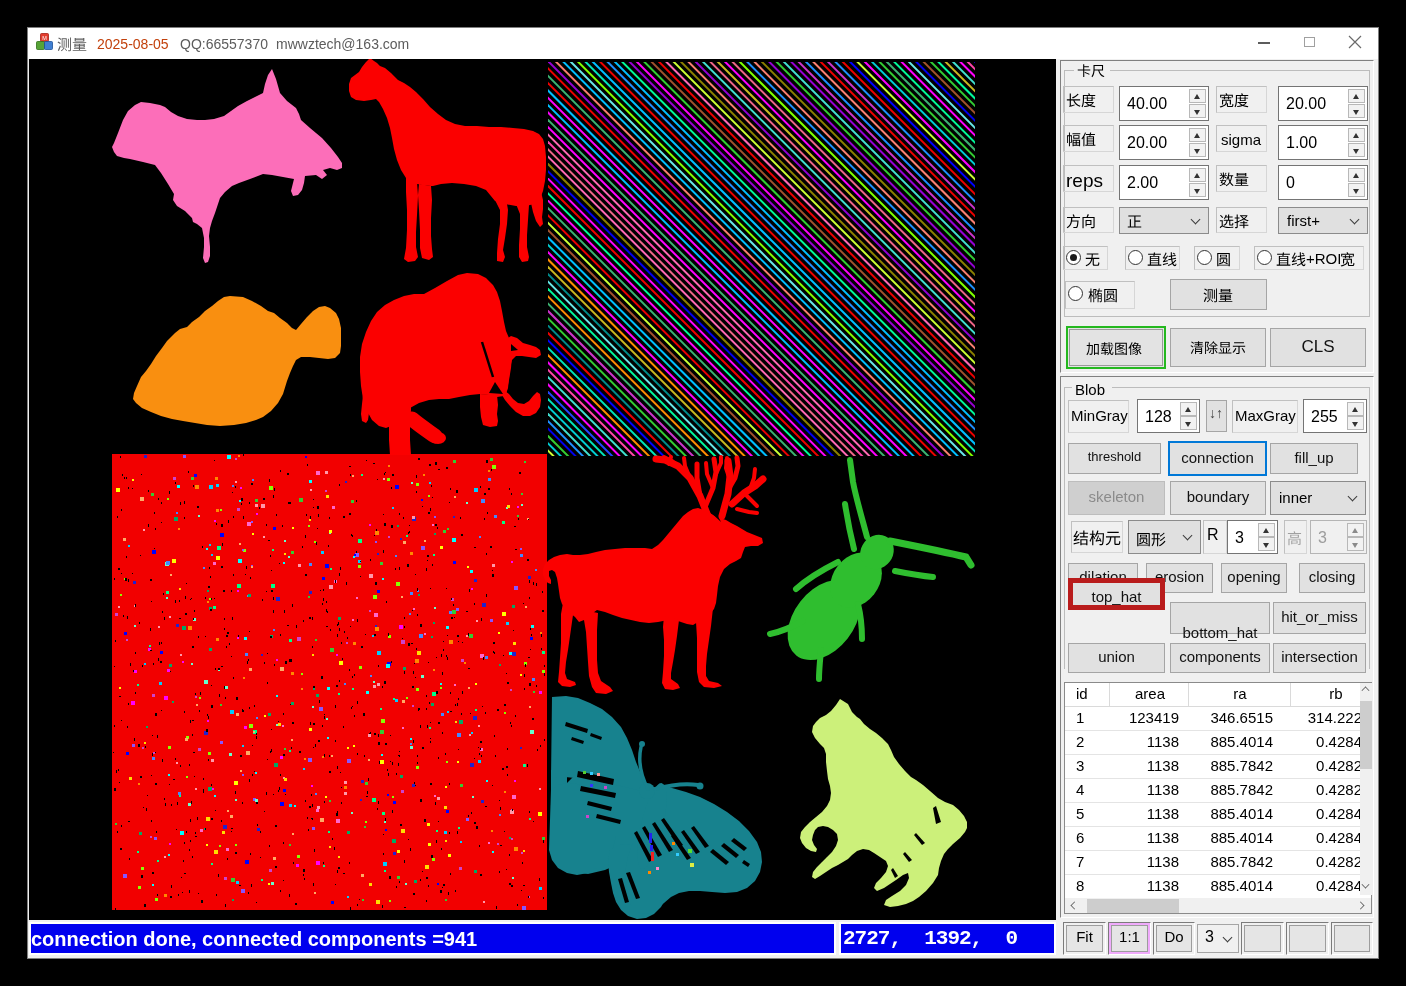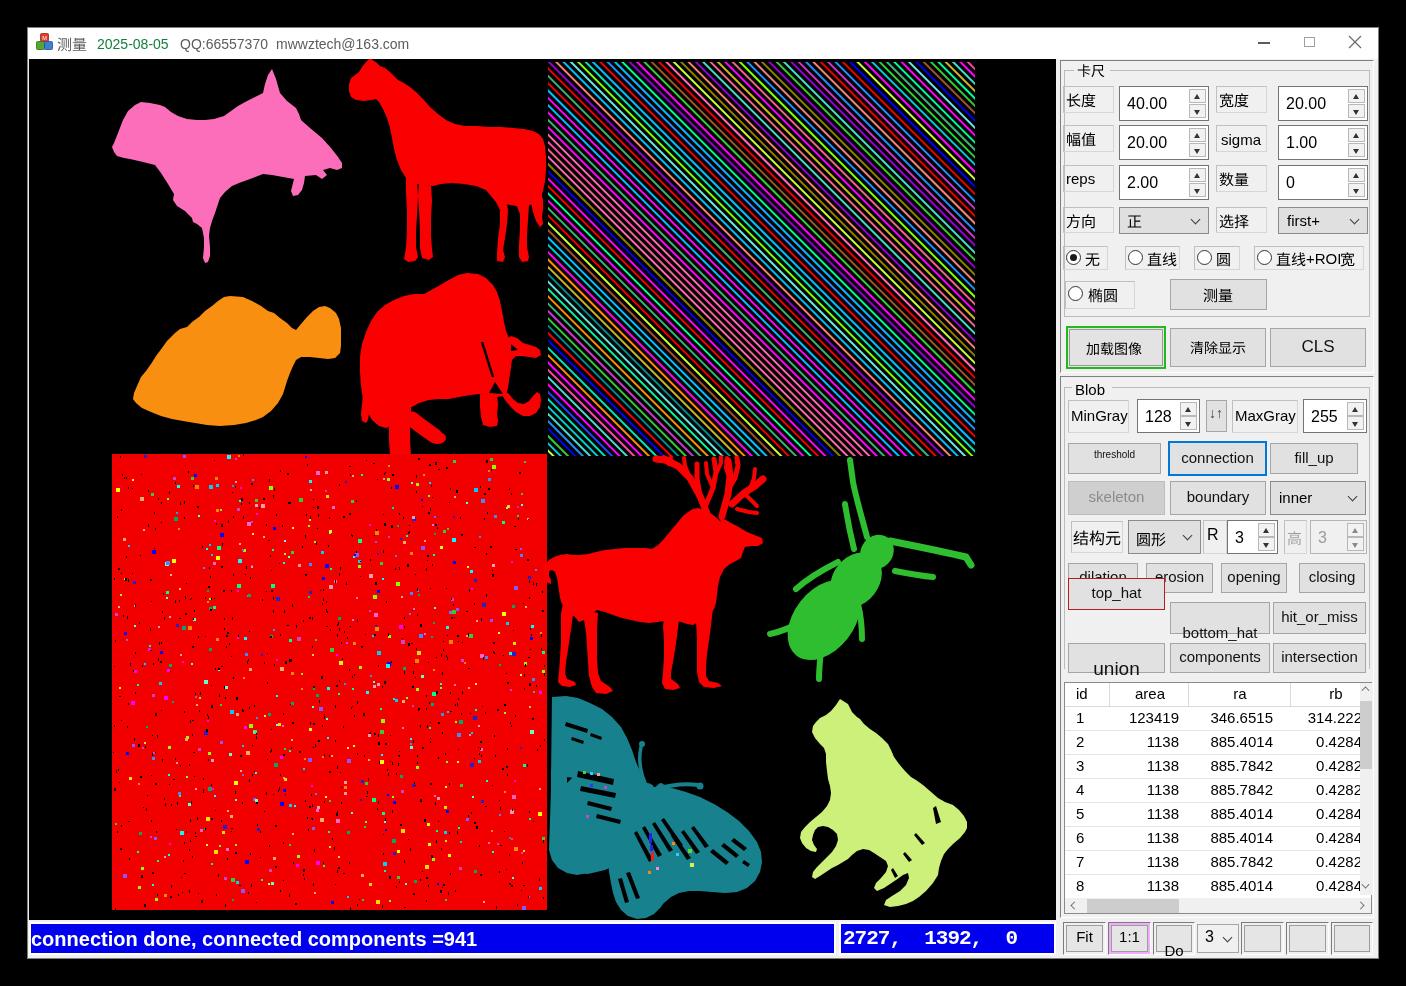--- a/index.html
+++ b/index.html
@@ -13,21 +13,21 @@
 .radio{position:absolute;width:15px;height:15px;border-radius:50%;background:#fff;border:1px solid #333}
 </style></head><body>
 <div class="a" style="left:27px;top:27px;width:1352px;height:932px;background:#f0f0f0;border:1px solid #7e7e7e"></div>
 <div class="a" style="left:28px;top:28px;width:1350px;height:31px;background:#fff"></div>
 <svg class="a" style="left:36px;top:33px" width="18" height="18" viewBox="0 0 18 18">
 <rect x="4.5" y="0.5" width="8" height="8" rx="1" fill="#e23c2e" stroke="#a32014" stroke-width="0.8"></rect>
 <rect x="0.5" y="8.5" width="8" height="8" rx="1" fill="#56a336" stroke="#2e6e18" stroke-width="0.8"></rect>
 <rect x="8.5" y="8.5" width="8" height="8" rx="1" fill="#3f7fd2" stroke="#1c4f96" stroke-width="0.8"></rect>
 <text x="8.6" y="6.7" font-size="5.5" fill="#fff" text-anchor="middle" font-family="Liberation Sans">M</text>
 </svg>
-<div class="a" style="left:97px;top:36px;font-size:14px;color:#15803d">2025-08-05</div>
+<div class="a" style="left:97px;top:36px;font-size:14px;color:#c2410c">2025-08-05</div>
 <div class="a" style="left:180px;top:36px;font-size:14px;color:#5c5c5c">QQ:66557370</div>
 <div class="a" style="left:276px;top:36px;font-size:14px;color:#5c5c5c">mwwztech@163.com</div>
 <div class="a" style="left:1258px;top:42px;width:12px;height:1.5px;background:#5c5c5c"></div>
 <div class="a" style="left:1304px;top:37px;width:11px;height:10px;border:1.2px solid #a0a0a0"></div>
 <svg class="a" style="left:1348px;top:35px" width="14" height="14" viewBox="0 0 14 14">
 <path d="M1,1 L13,13 M13,1 L1,13" stroke="#6a6a6a" stroke-width="1.2"></path>
   </svg>
 <div class="a" style="left:29px;top:59px;width:1027px;height:861px;background:#000;overflow:hidden">
     <svg class="a" style="left:0;top:0" width="1027" height="861" viewBox="29 59 1027 861">
       <rect x="112" y="454" width="435" height="456" fill="#f20000"></rect>
@@ -1612,21 +1612,21 @@
   </div>
 <div class="a" style="left:1278px;top:165px;width:90px;height:35px;background:#fff;border:1px solid #747474">
     <div style="position:absolute;left:7px;top:8px;font-size:16px;color:#000">0</div>
     <div class="spin" style="right:2px;top:2px;width:17px;height:14px">
       <div class="tup" style="left:4px;top:4px;"></div>
     </div>
     <div class="spin" style="right:2px;bottom:2px;width:17px;height:14px">
       <div class="tdn" style="left:4px;top:5px;"></div>
     </div>
   </div>
-<div class="a" style="left:1066px;top:170px;font-size:15px;color:#000">reps</div>
+<div class="a" style="left:1066px;top:170px;font-size:19px;color:#000">reps</div>
 <div class="a" style="left:1221px;top:131px;font-size:15px;color:#000">sigma</div>
 <div class="lbl" style="left:1063px;top:207px;width:51px;height:26px"></div>
 <div class="lbl" style="left:1216px;top:207px;width:51px;height:26px"></div>
 <div class="a" style="left:1119px;top:207px;width:90px;height:27px;background:#e0e0e0;border:1px solid #8b8b8b">
     <div class="chev" style="right:9px;top:8px"></div>
   </div>
 <div class="a" style="left:1278px;top:207px;width:90px;height:27px;background:#e0e0e0;border:1px solid #8b8b8b">
     <div style="position:absolute;left:8px;top:4px;font-size:15px;color:#000">first+</div>
     <div class="chev" style="right:9px;top:8px"></div>
   </div>
@@ -1670,21 +1670,21 @@
 <div class="a" style="left:1235px;top:407px;font-size:15px;color:#000">MaxGray</div>
 <div class="a" style="left:1303px;top:399px;width:64px;height:34px;background:#fff;border:1px solid #747474">
     <div style="position:absolute;left:7px;top:8px;font-size:16px;color:#000">255</div>
     <div class="spin" style="right:2px;top:2px;width:17px;height:14px">
       <div class="tup" style="left:4px;top:4px;"></div>
     </div>
     <div class="spin" style="right:2px;bottom:2px;width:17px;height:14px">
       <div class="tdn" style="left:4px;top:5px;"></div>
     </div>
   </div>
-<div class="btn" style="left:1068px;top:443px;width:93px;height:31px;background:#e1e1e1;border:1px solid #a5a5a5;color:#111;font-size:10px;padding-top:5px">threshold</div>
+<div class="btn" style="left:1068px;top:443px;width:93px;height:31px;background:#e1e1e1;border:1px solid #a5a5a5;color:#111;font-size:13px;padding-top:5px">threshold</div>
 <div class="btn" style="left:1168px;top:441px;width:99px;height:35px;background:#e1e1e1;border:2px solid #0078d7;color:#111;font-size:15px;padding-top:6px">connection</div>
 <div class="btn" style="left:1270px;top:443px;width:88px;height:31px;background:#e1e1e1;border:1px solid #a5a5a5;color:#111;font-size:15px;padding-top:5px">fill_up</div>
 <div class="btn" style="left:1068px;top:481px;width:97px;height:34px;background:#cfcfcf;border:1px solid #bdbdbd;color:#8b8b8b;font-size:15px;padding-top:6px">skeleton</div>
 <div class="btn" style="left:1170px;top:481px;width:96px;height:34px;background:#e1e1e1;border:1px solid #a5a5a5;color:#111;font-size:15px;padding-top:6px">boundary</div>
 <div class="a" style="left:1270px;top:481px;width:96px;height:34px;background:#e0e0e0;border:1px solid #8b8b8b">
     <div style="position:absolute;left:8px;top:7px;font-size:15px;color:#000">inner</div>
     <div class="chev" style="right:9px;top:11px"></div>
   </div>
 <div class="lbl" style="left:1071px;top:521px;width:52px;height:32px"></div>
 <div class="a" style="left:1128px;top:520px;width:73px;height:34px;background:#e0e0e0;border:1px solid #8b8b8b">
@@ -1708,24 +1708,24 @@
       <div class="tup" style="left:4px;top:4px;border-bottom-color:#8a8a8a"></div>
     </div>
     <div class="spin" style="right:2px;bottom:2px;width:17px;height:14px">
       <div class="tdn" style="left:4px;top:5px;border-top-color:#8a8a8a"></div>
     </div>
   </div>
 <div class="btn" style="left:1068px;top:563px;width:70px;height:30px;background:#e1e1e1;border:1px solid #a5a5a5;color:#111;font-size:15px;padding-top:4px">dilation</div>
 <div class="btn" style="left:1146px;top:563px;width:67px;height:30px;background:#e1e1e1;border:1px solid #a5a5a5;color:#111;font-size:15px;padding-top:4px">erosion</div>
 <div class="btn" style="left:1221px;top:563px;width:66px;height:30px;background:#e1e1e1;border:1px solid #a5a5a5;color:#111;font-size:15px;padding-top:4px">opening</div>
 <div class="btn" style="left:1299px;top:563px;width:66px;height:30px;background:#e1e1e1;border:1px solid #a5a5a5;color:#111;font-size:15px;padding-top:4px">closing</div>
-<div class="btn" style="left:1068px;top:578px;width:97px;height:32px;background:#e1e1e1;border:1px solid #b91c1c;color:#111;font-size:15px;padding-top:5px">top_hat</div>
+<div class="btn" style="left:1068px;top:578px;width:97px;height:32px;background:#e1e1e1;border:5px solid #b91c1c;color:#111;font-size:15px;padding-top:5px">top_hat</div>
 <div class="btn" style="left:1170px;top:602px;width:100px;height:32px;background:#e1e1e1;border:1px solid #a5a5a5;color:#111;font-size:15px;padding-top:21px">bottom_hat</div>
 <div class="btn" style="left:1273px;top:602px;width:93px;height:32px;background:#e1e1e1;border:1px solid #a5a5a5;color:#111;font-size:15px;padding-top:5px">hit_or_miss</div>
-<div class="btn" style="left:1068px;top:643px;width:97px;height:30px;background:#e1e1e1;border:1px solid #a5a5a5;color:#111;font-size:19px;padding-top:14px">union</div>
+<div class="btn" style="left:1068px;top:643px;width:97px;height:30px;background:#e1e1e1;border:1px solid #a5a5a5;color:#111;font-size:15px;padding-top:4px">union</div>
 <div class="btn" style="left:1170px;top:643px;width:100px;height:30px;background:#e1e1e1;border:1px solid #a5a5a5;color:#111;font-size:15px;padding-top:4px">components</div>
 <div class="btn" style="left:1273px;top:643px;width:93px;height:30px;background:#e1e1e1;border:1px solid #a5a5a5;color:#111;font-size:15px;padding-top:4px">intersection</div>
 <div class="a" style="left:1064px;top:682px;width:308px;height:232px;background:#fff;border:1px solid #8a8a8a"></div>
 <div class="a" style="left:1076px;top:685px;font-size:15px;color:#000">id</div>
 <div class="a" style="left:1130px;top:685px;width:40px;text-align:center;font-size:15px;color:#000">area</div>
 <div class="a" style="left:1220px;top:685px;width:40px;text-align:center;font-size:15px;color:#000">ra</div>
 <div class="a" style="left:1316px;top:685px;width:40px;text-align:center;font-size:15px;color:#000">rb</div>
 <div class="a" style="left:1109px;top:683px;width:1px;height:24px;background:#dadada"></div>
 <div class="a" style="left:1188px;top:683px;width:1px;height:24px;background:#dadada"></div>
 <div class="a" style="left:1290px;top:683px;width:1px;height:24px;background:#dadada"></div>
@@ -1777,21 +1777,21 @@
 <div class="a" style="left:1071px;top:902px;width:7px;height:7px;border-left:1.5px solid #555;border-bottom:1.5px solid #555;transform:rotate(45deg) scale(.8)"></div>
 <div class="a" style="left:1087px;top:899px;width:92px;height:14px;background:#cdcdcd"></div>
 <div class="a" style="left:1357px;top:902px;width:7px;height:7px;border-right:1.5px solid #555;border-top:1.5px solid #555;transform:rotate(45deg) scale(.8)"></div>
 <div class="a" style="left:1063px;top:922px;width:43px;height:33px;background:#f0f0f0;border-top:1px solid #7b7b7b;border-left:1px solid #7b7b7b;border-bottom:1px solid #fff;border-right:1px solid #fff">
     <div style="position:absolute;left:2px;top:2px;right:2px;bottom:2px;background:#e5e5e5;border:1px solid #9d9d9d;text-align:center;font-size:15px;padding-top:2px">Fit</div>
   </div>
 <div class="a" style="left:1108px;top:922px;width:43px;height:33px;background:#f0abfc;border-top:1px solid #7b7b7b;border-left:1px solid #7b7b7b;border-bottom:1px solid #fff;border-right:1px solid #fff">
     <div style="position:absolute;left:2px;top:2px;right:2px;bottom:2px;background:#e5e5e5;border:1px solid #9d9d9d;text-align:center;font-size:15px;padding-top:2px">1:1</div>
   </div>
 <div class="a" style="left:1153px;top:922px;width:42px;height:33px;background:#f0f0f0;border-top:1px solid #7b7b7b;border-left:1px solid #7b7b7b;border-bottom:1px solid #fff;border-right:1px solid #fff">
-    <div style="position:absolute;left:2px;top:2px;right:2px;bottom:2px;background:#e5e5e5;border:1px solid #9d9d9d;text-align:center;font-size:15px;padding-top:16px">Do</div>
+    <div style="position:absolute;left:2px;top:2px;right:2px;bottom:2px;background:#e5e5e5;border:1px solid #9d9d9d;text-align:center;font-size:15px;padding-top:2px">Do</div>
   </div>
 <div class="a" style="left:1197px;top:924px;width:42px;height:29px;background:#f0f0f0;border:1px solid #a5a5a5">
     <div style="position:absolute;left:7px;top:3px;font-size:16px">3</div>
     <div class="chev" style="right:7px;top:9px"></div>
   </div>
 <div class="a" style="left:1241px;top:922px;width:43px;height:33px;background:#f0f0f0;border-top:1px solid #7b7b7b;border-left:1px solid #7b7b7b;border-bottom:1px solid #fff;border-right:1px solid #fff">
     <div style="position:absolute;left:2px;top:2px;right:2px;bottom:2px;background:#e5e5e5;border:1px solid #9d9d9d;text-align:center;font-size:15px;padding-top:2px"></div>
   </div>
 <div class="a" style="left:1286px;top:922px;width:43px;height:33px;background:#f0f0f0;border-top:1px solid #7b7b7b;border-left:1px solid #7b7b7b;border-bottom:1px solid #fff;border-right:1px solid #fff">
     <div style="position:absolute;left:2px;top:2px;right:2px;bottom:2px;background:#e5e5e5;border:1px solid #9d9d9d;text-align:center;font-size:15px;padding-top:2px"></div>

